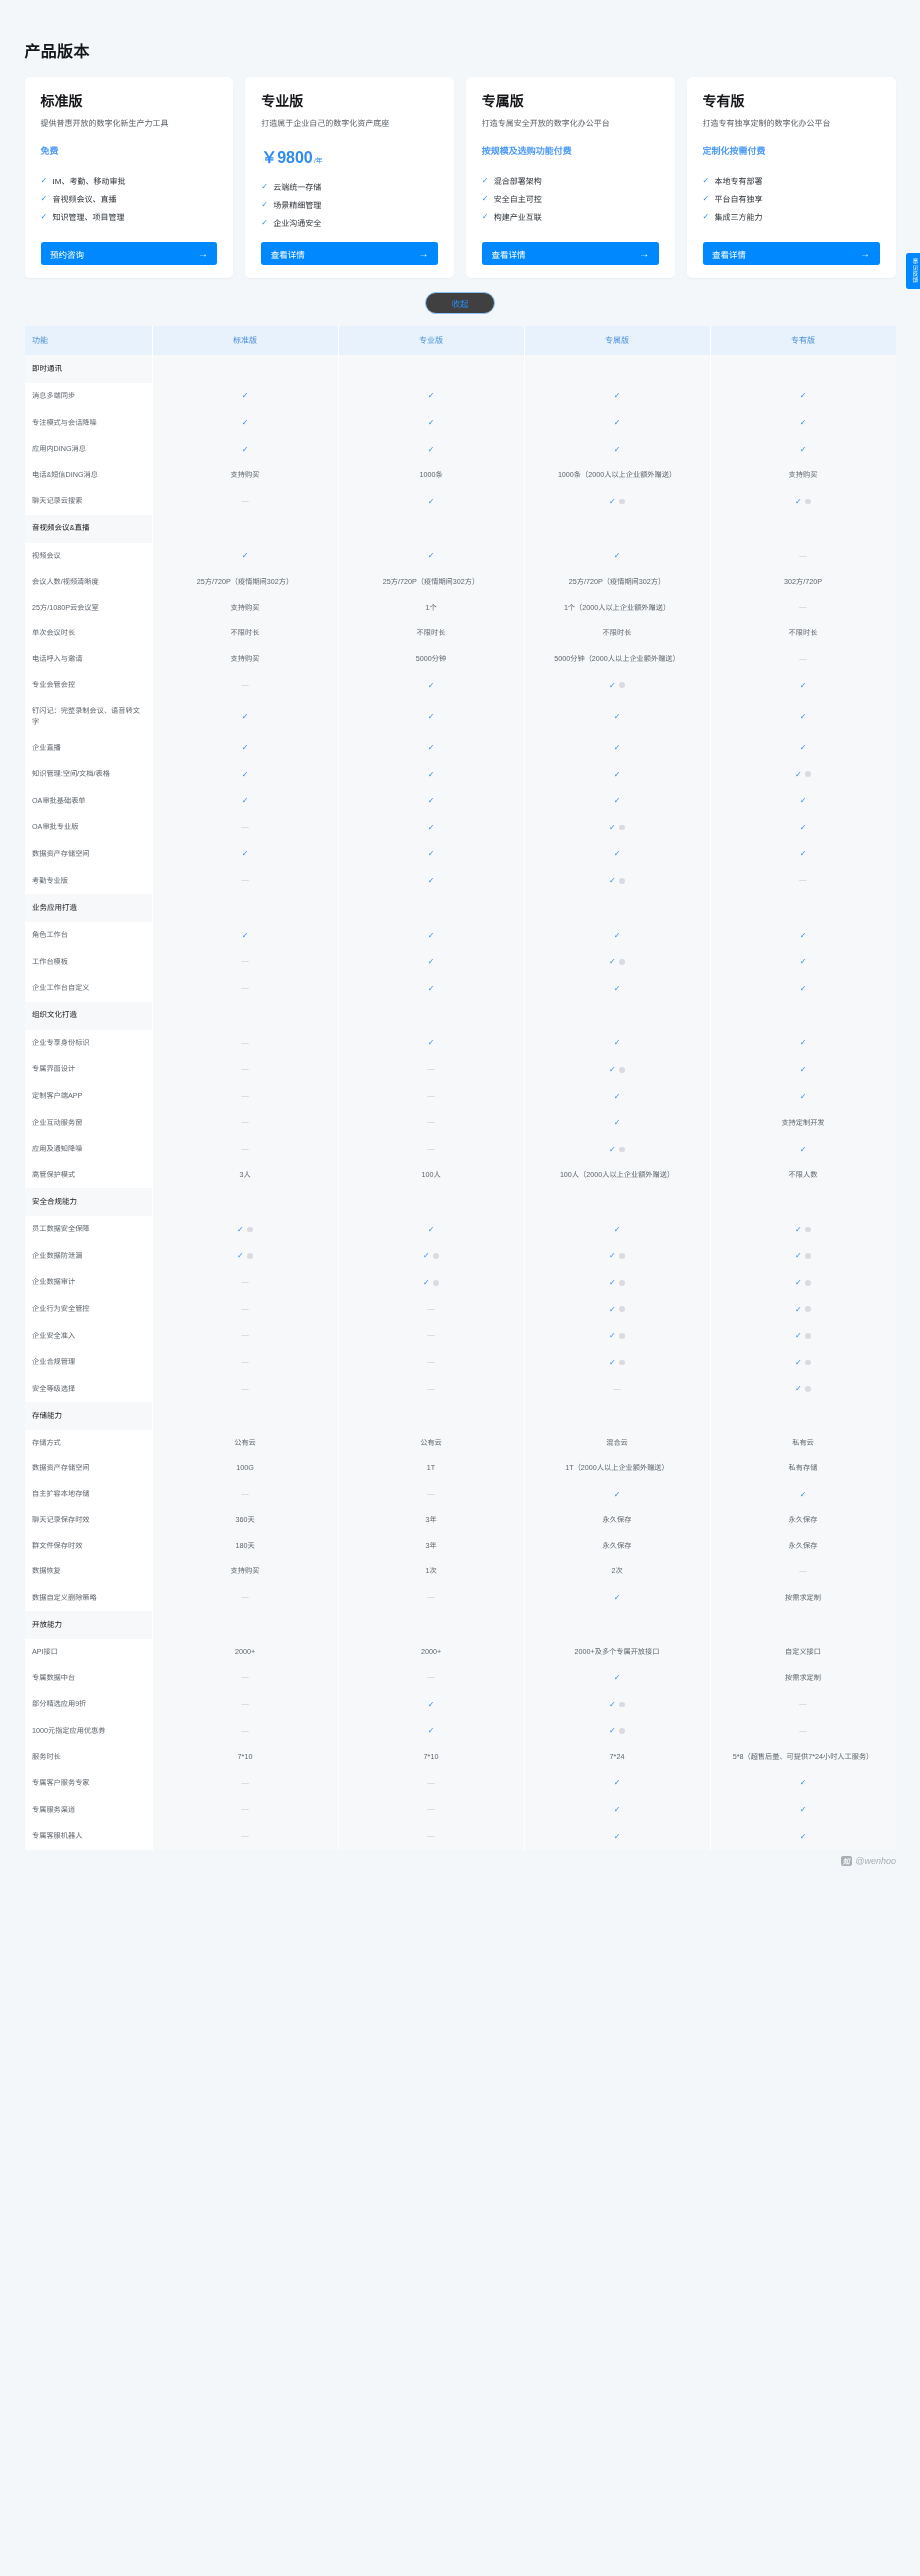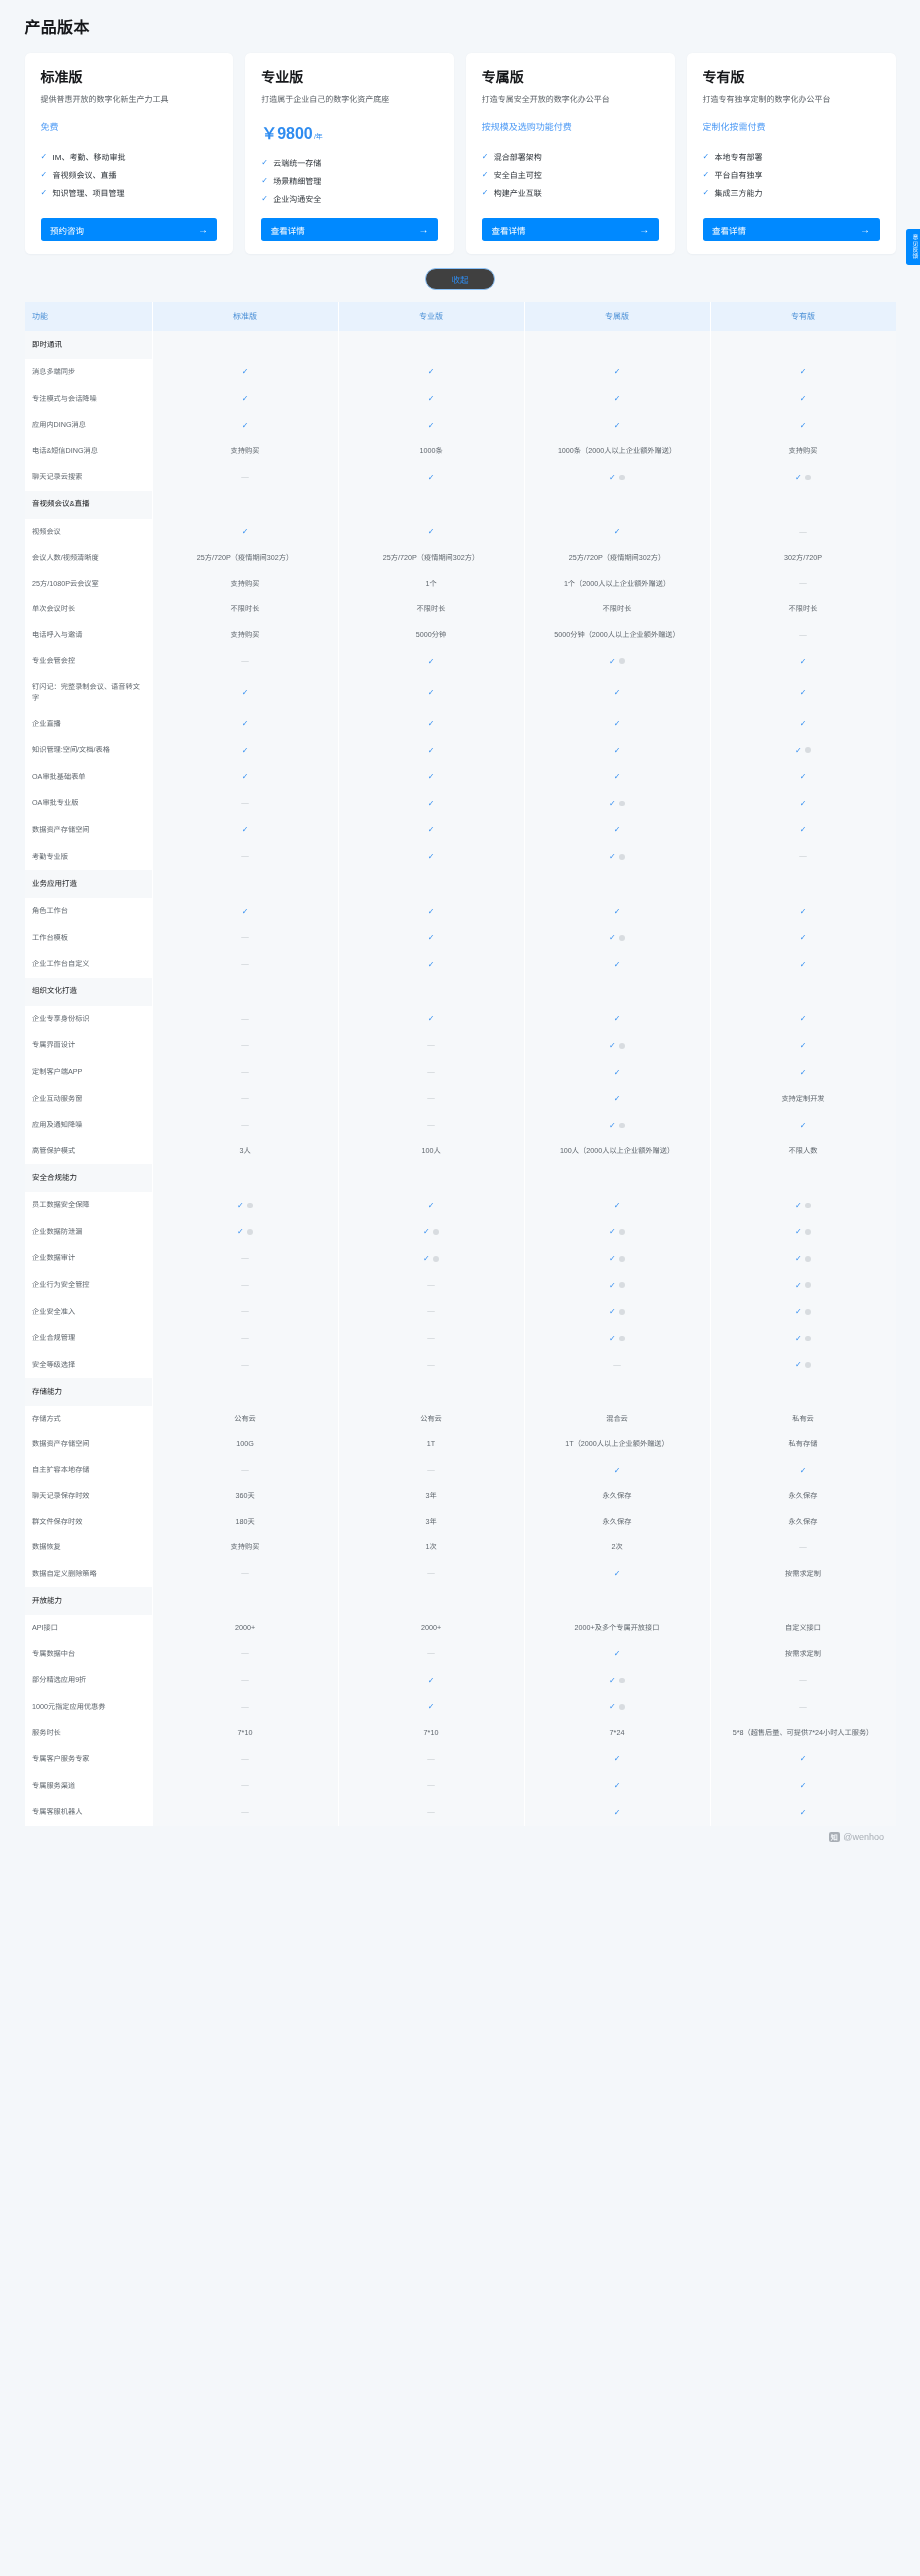--- a/index.html
+++ b/index.html
@@ -5,21 +5,21 @@
 <style>
   * { box-sizing: border-box; }
   html, body { margin:0; padding:0; }
   body {
     width: 920px;
     background: #f4f7fa;
     font-family: "Liberation Sans", "DejaVu Sans", sans-serif;
     color: #1f2329;
     -webkit-font-smoothing: antialiased;
   }
-  .page { width: 920px; padding: 0 0 21px 0; position: relative; }
+  .page { width: 920px; padding: 0 0 21px 0; position: relative; margin-top: 24px; }
 
   
   .page-title {
     font-size: 16px;
     font-weight: 700;
     color: #15171a;
     padding: 14px 0 0 24.5px;
     letter-spacing: 0.3px;
   }
 
@@ -48,21 +48,21 @@
   .card-desc {
     margin-top: 8.5px;
     font-size: 8px;
     color: #5a6066;
     line-height: 1.5;
   }
   .card-price {
     margin-top: 14px;
     font-size: 9px;
     color: #4f9bf5;
-    font-weight: 400;
+    font-weight: 700;
     min-height: 18px;
     display: flex;
     align-items: baseline;
   }
   .card-price.big { font-size: 16px; font-weight: 700; color: #2f8cf0; }
   .card-price .unit { font-size: 7px; font-weight: 400; margin-left: 1.1px; color: #2f8cf0; }
   .feature-list {
     margin-top: 12.8px;
     display: flex;
     flex-direction: column;
@@ -202,27 +202,28 @@
     padding: 5.3px 2.1px;
     border-radius: 2.7px 0 0 2.7px;
     writing-mode: vertical-rl;
     letter-spacing: 0.5px;
     cursor: pointer;
   }
 
   
   .watermark {
     position: absolute;
-    right: 36px;
+    right: 24px;
     bottom: 4.3px;
     display: flex;
     align-items: center;
     gap: 3.7px;
     color: #a8aeb5;
     font-size: 9px;
+    font-style: italic;
   }
   .wm-logo {
     width: 10.7px; height: 10.7px;
     border-radius: 2.1px;
     background: #a8aeb5;
     color: #f4f7fa;
     font-size: 7px;
     display: flex; align-items: center; justify-content: center;
     font-weight: 700;
   }

